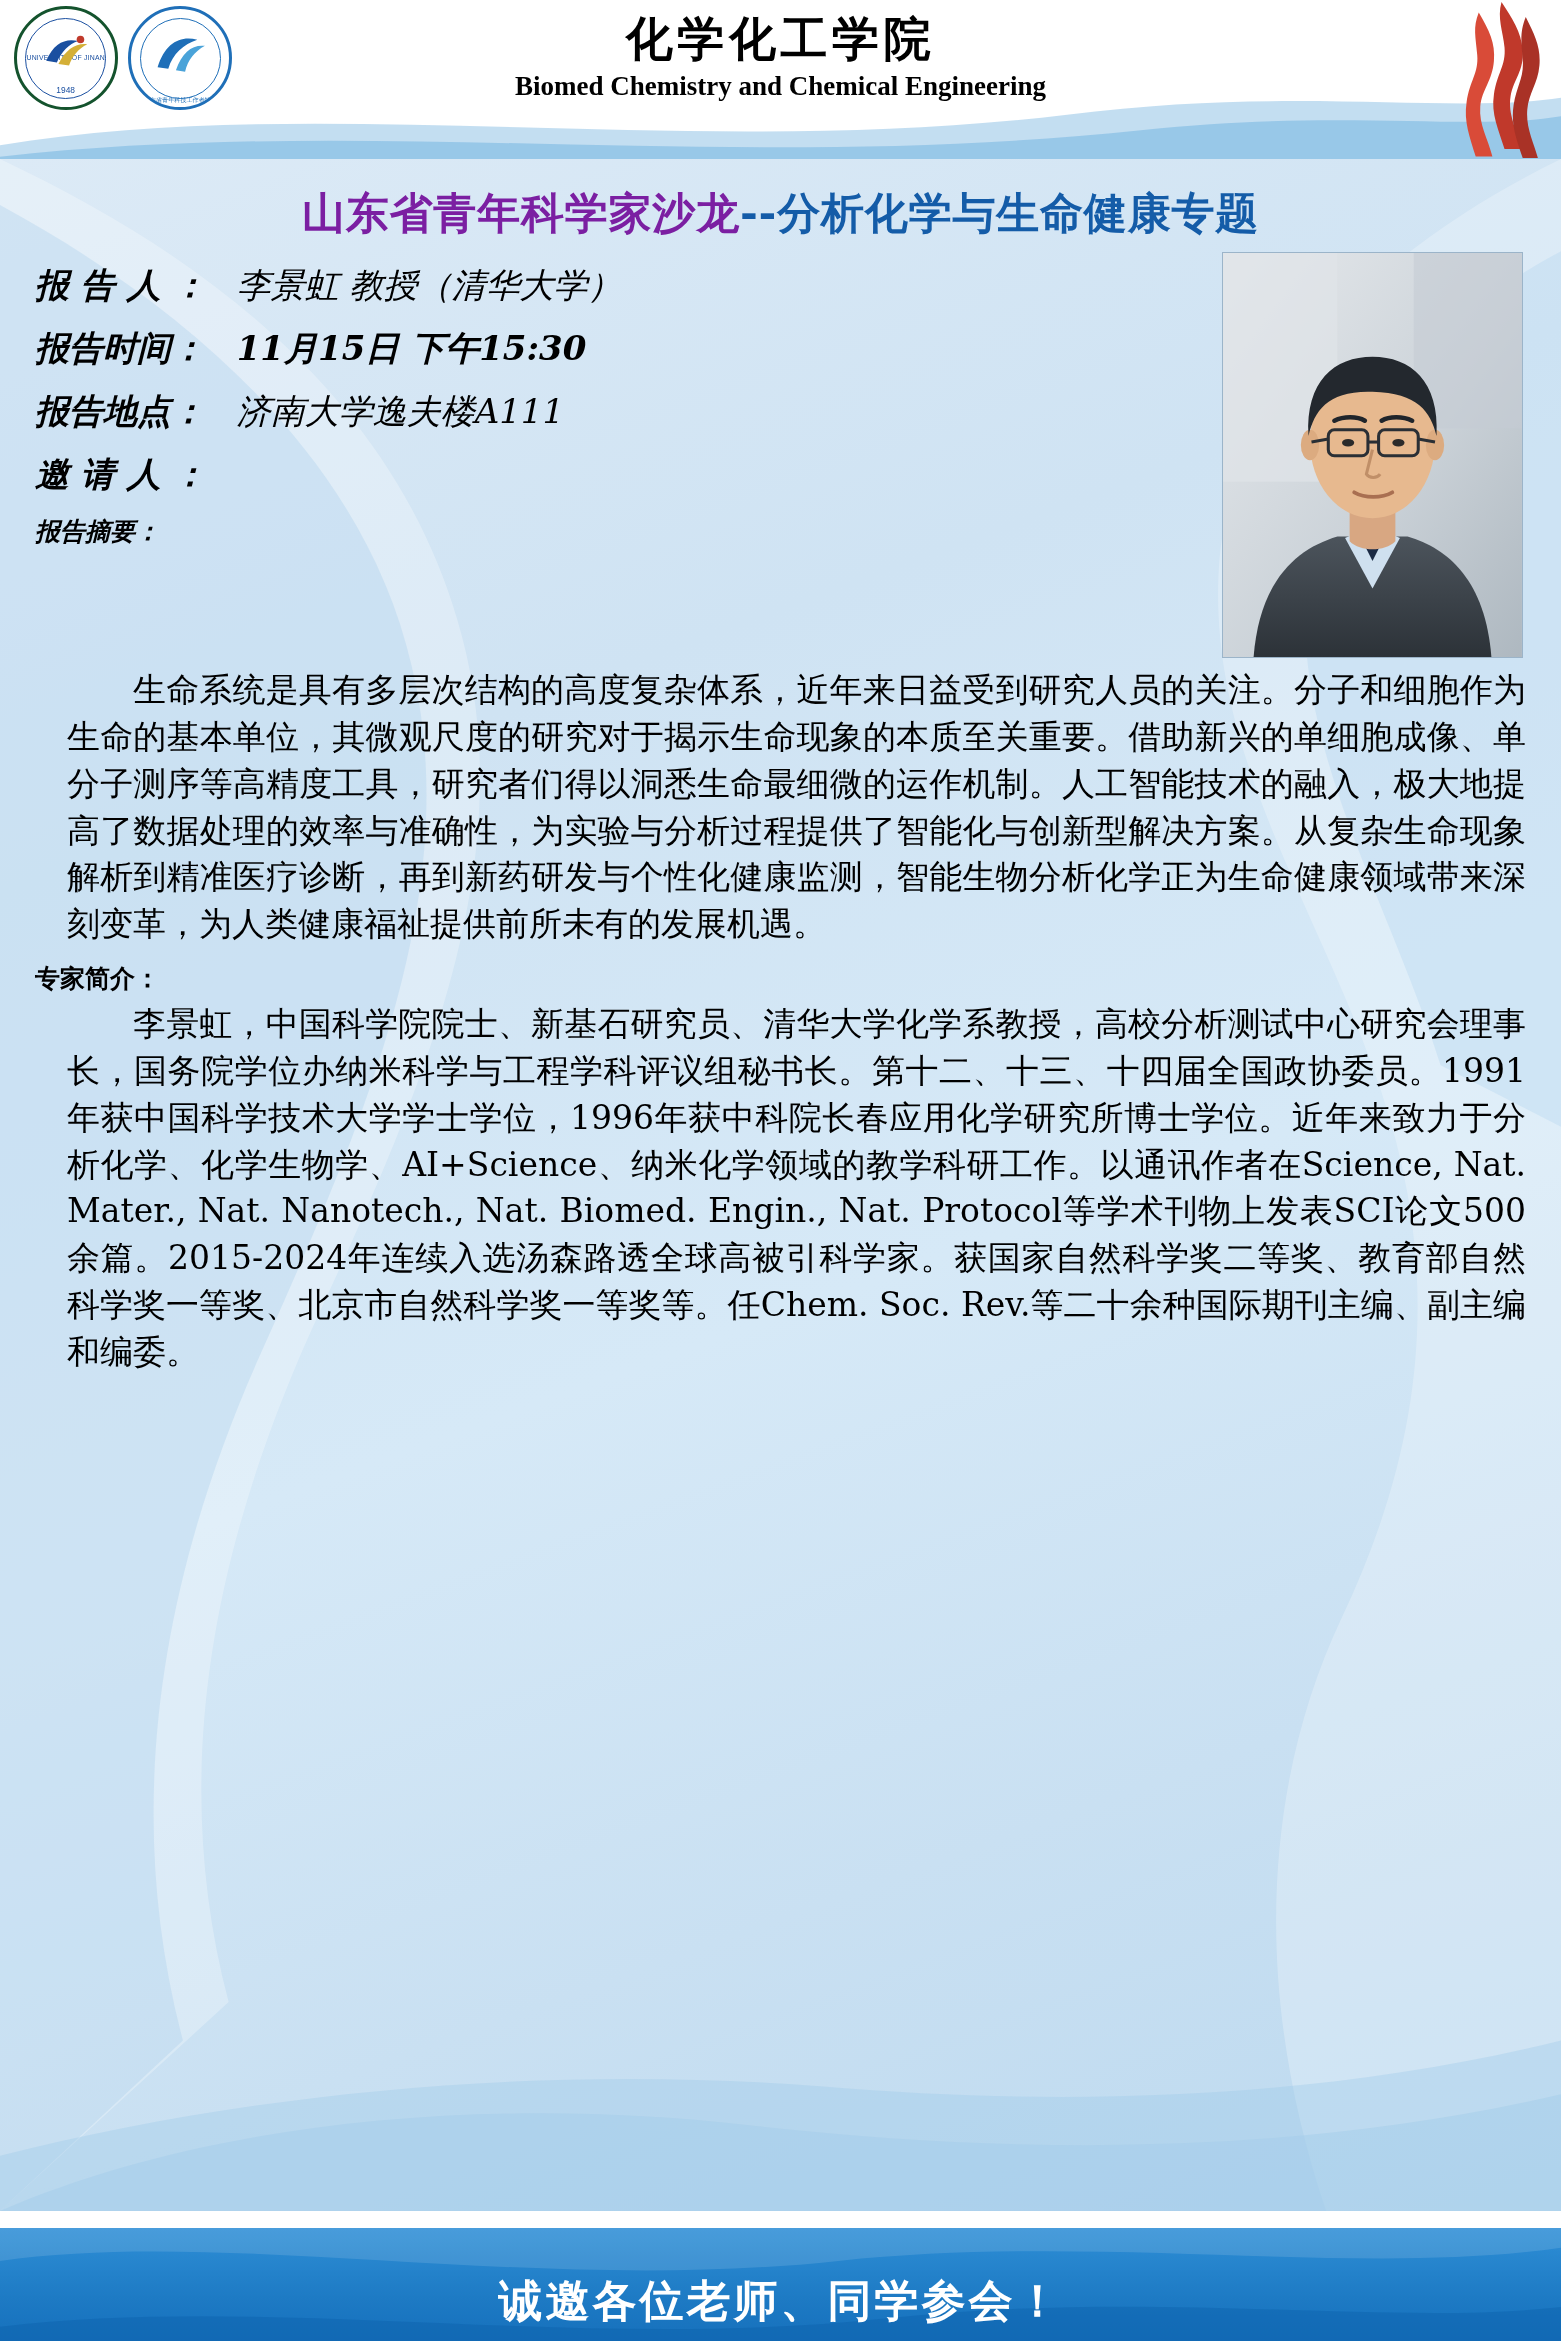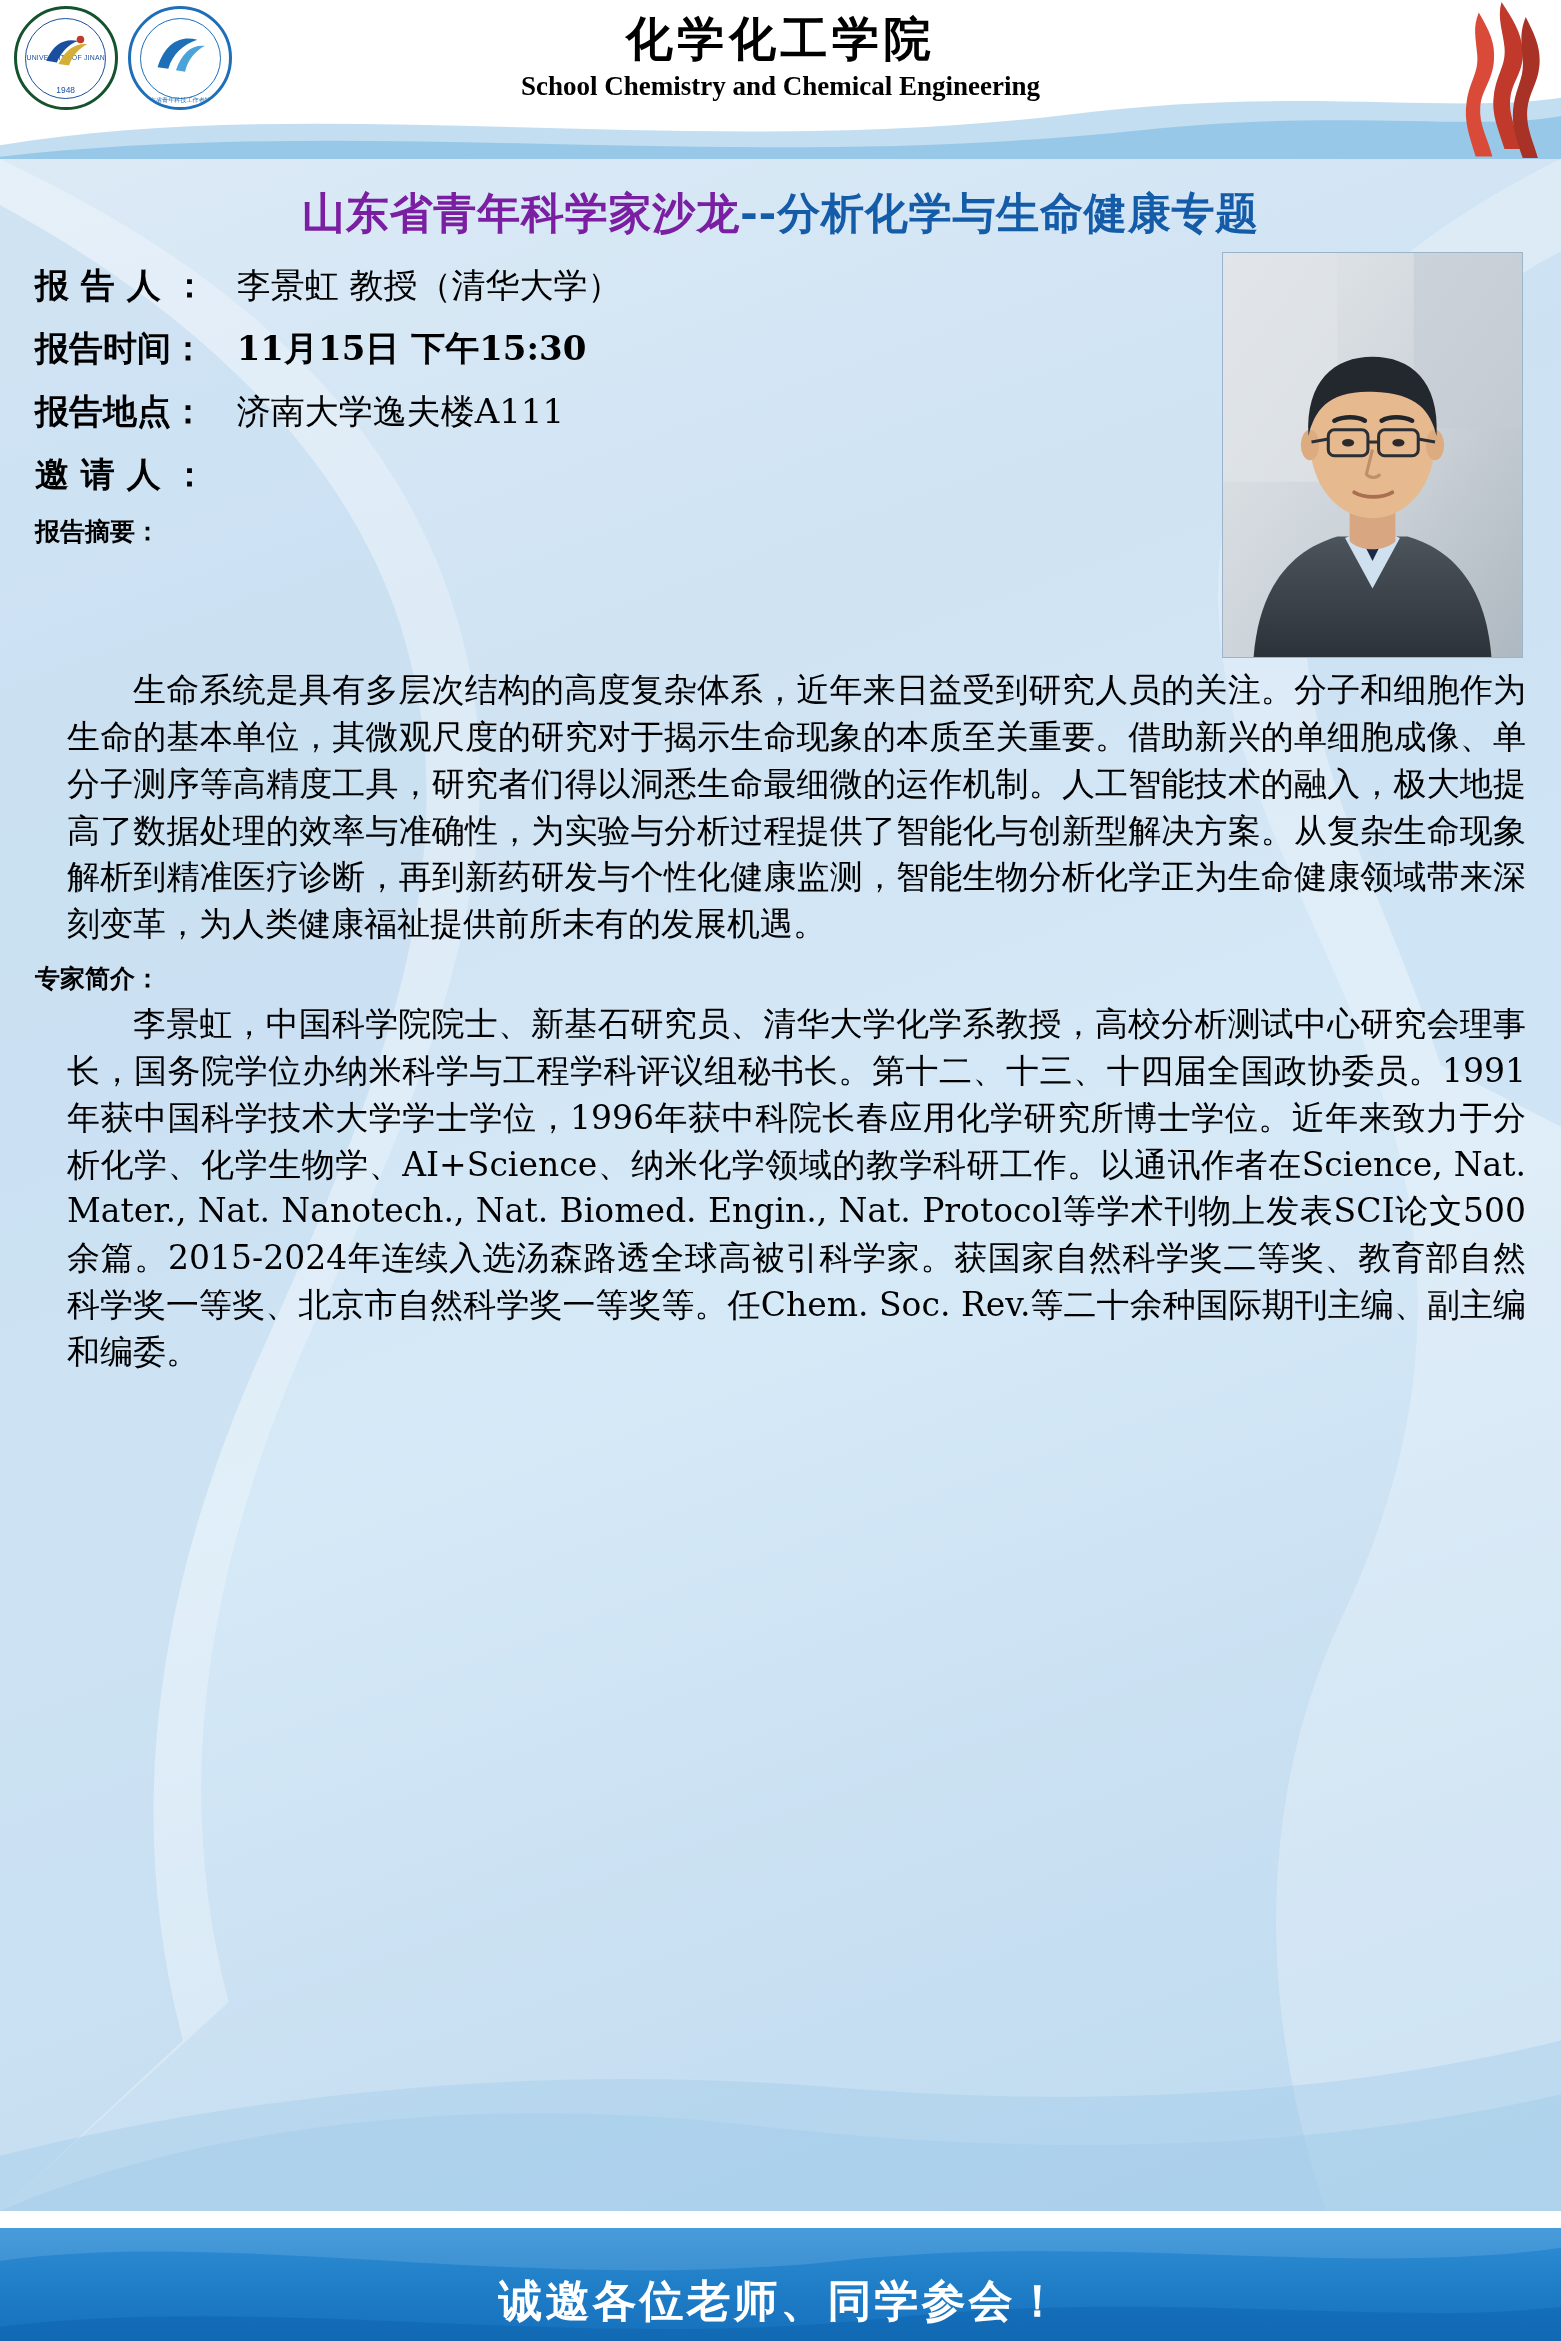--- a/index.html
+++ b/index.html
@@ -182,20 +182,21 @@
     color: #000000;
   }
   .title-sub .blue {
     color: #0b4fbf;
   }
 
   .meta-block {
     margin-top: 20px;
     position: relative;
     min-height: 404px;
+    font-style: italic;
   }
   .meta-row {
     display: flex;
     align-items: baseline;
     margin-bottom: 17px;
     font-size: 34px;
     font-family: "DejaVu Serif", serif;
   }
   .meta-label {
     font-weight: bold;
@@ -297,21 +298,21 @@
         <svg width="55" height="43" viewBox="0 0 72 56" style="position:absolute;top:23px;">
           <path d="M6,46 C16,14 36,4 58,10 C40,16 26,28 20,48 Z" fill="#1f6fb8"></path>
           <path d="M30,50 C38,26 52,16 68,18 C54,26 46,36 42,52 Z" fill="#4aa3d9"></path>
         </svg>
         <div class="logo-txt" style="position:absolute;bottom:4.6px;">山东省青年科技工作者协会</div>
       </div>
     </div>
 
     <div class="header-titles">
       <div class="header-cn">化学化工学院</div>
-      <div class="header-en">School Chemistry and Chemical Engineering</div>
+      <div class="header-en">Biomed Chemistry and Chemical Engineering</div>
     </div>
 
     <svg class="header-flame" viewBox="0 0 120 210">
       <path d="M60,2 C74,24 86,40 88,66 C90,92 76,104 72,126 C68,150 80,170 86,196 L64,196 C56,170 46,150 50,124 C54,96 66,86 64,62 C62,40 54,24 60,2 Z" fill="#c0392b"></path>
       <path d="M30,16 C44,40 52,56 50,80 C48,106 34,118 32,140 C30,164 42,182 48,206 L26,206 C18,180 10,160 14,134 C18,106 30,96 28,72 C26,48 22,36 30,16 Z" fill="#d94b38"></path>
       <path d="M92,22 C104,46 112,62 110,86 C108,110 96,122 94,144 C92,168 102,186 108,208 L88,208 C80,184 72,164 76,138 C80,112 90,102 88,78 C86,54 84,42 92,22 Z" fill="#a93226"></path>
     </svg>
   </div>
 
   <div class="body-area">

